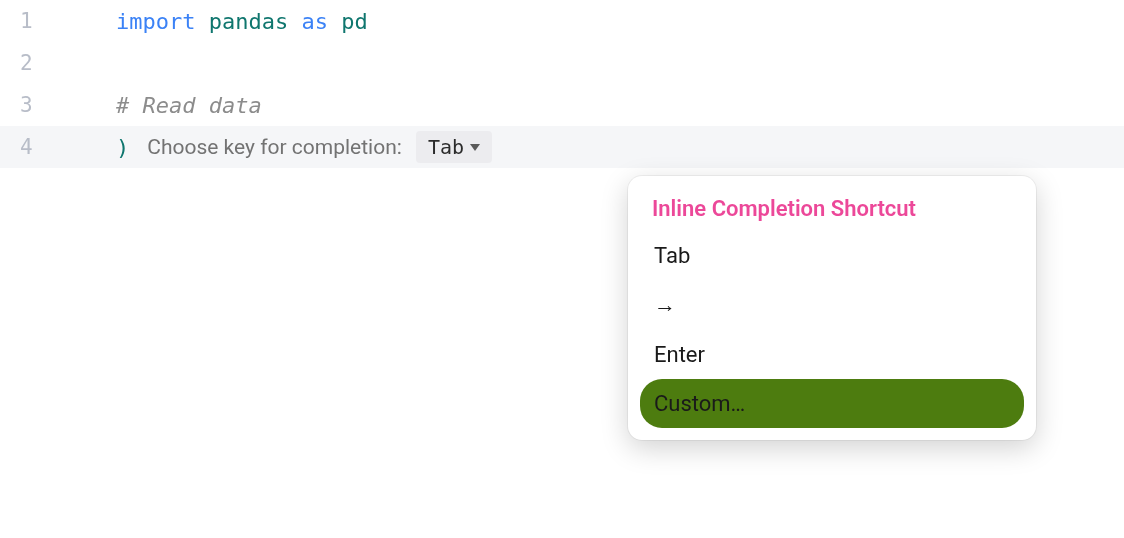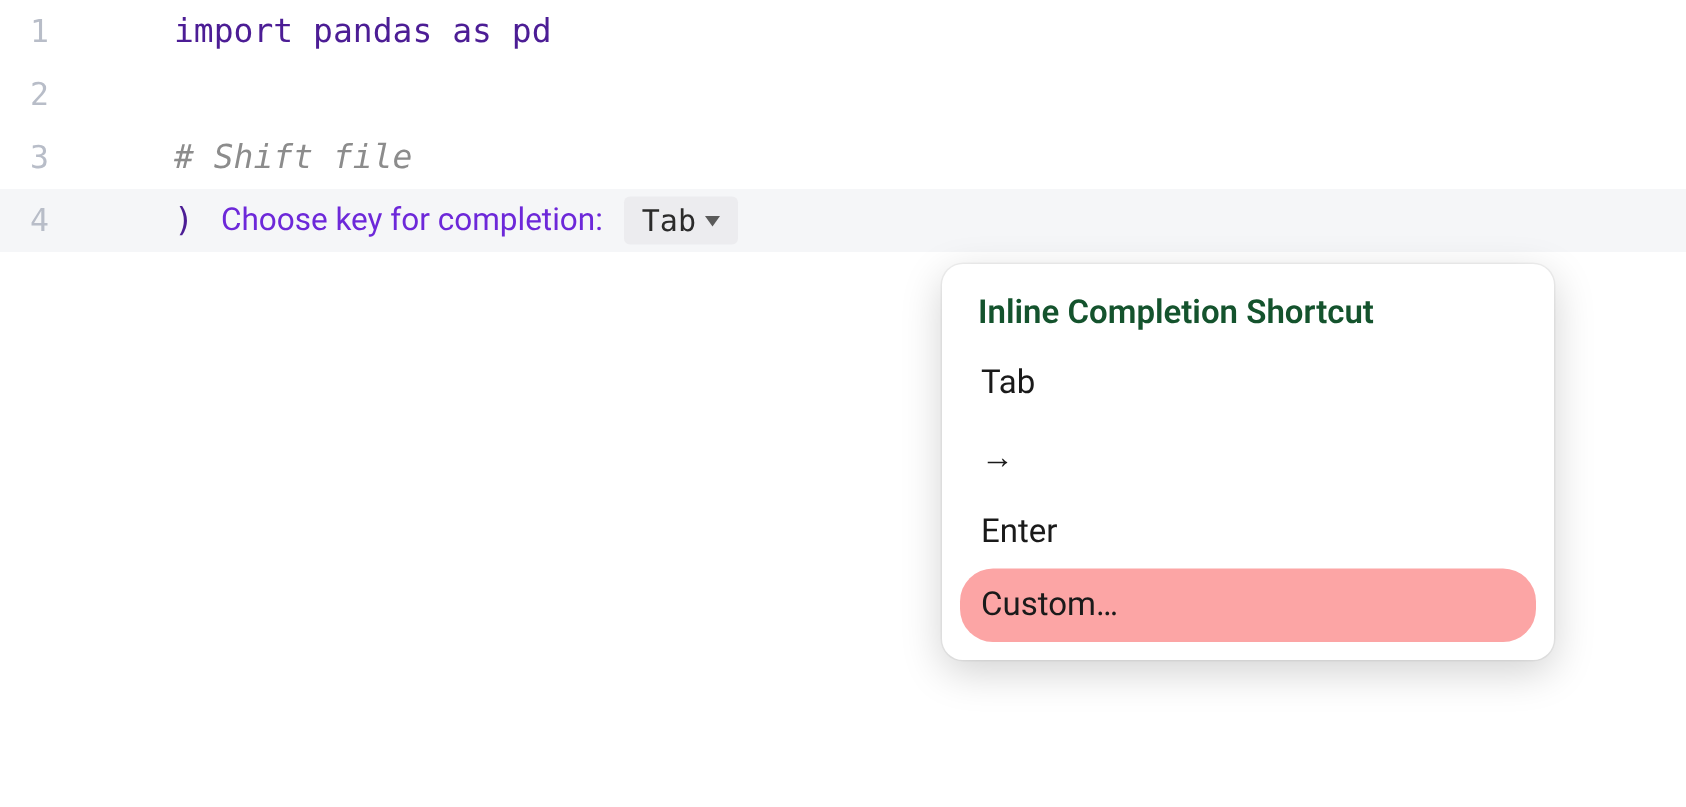--- a/index.html
+++ b/index.html
@@ -51,33 +51,33 @@
       width: 1px;
       background: #e5e5e5;
     }
     .code-content {
       padding-left: 16px;
       display: flex;
       align-items: center;
       white-space: pre;
       flex: 1;
     }
-    .kw { color: #4c1d95; }
+    .kw { color: #3b82f6; }
     .comment { color: #8c8c8c; font-style: italic; }
     .string { color: #067d17; }
-    .plain { color: #4c1d95; }
+    .plain { color: #0f766e; }
     
     .completion-hint {
       display: flex;
       align-items: center;
       margin-left: 18px;
       gap: 14px;
     }
     .hint-text {
-      color: #6d28d9;
+      color: #737373;
       font-family: -apple-system, BlinkMacSystemFont, "Segoe UI", Roboto, sans-serif;
       font-size: 21px;
     }
     .key-selector {
       display: flex;
       align-items: center;
       gap: 6px;
       background: #ececef;
       padding: 4px 12px;
       border-radius: 4px;
@@ -103,33 +103,33 @@
       width: 408px;
       background: #ffffff;
       border-radius: 14px;
       box-shadow: 0 8px 28px rgba(0,0,0,0.18), 0 0 0 1px rgba(0,0,0,0.05);
       padding: 16px 12px 12px 12px;
     }
     .popup-title {
       font-family: -apple-system, BlinkMacSystemFont, "Segoe UI", Roboto, sans-serif;
       font-size: 22px;
       font-weight: 600;
-      color: #14532d;
+      color: #ec4899;
       padding: 4px 12px 10px 12px;
     }
     .popup-item {
       font-family: -apple-system, BlinkMacSystemFont, "Segoe UI", Roboto, sans-serif;
       font-size: 22px;
       color: #1a1a1a;
       padding: 12px 14px;
       border-radius: 8px;
       cursor: pointer;
     }
     .popup-item.selected {
-      background: #fca5a5;
+      background: #4d7c0f;
       border-radius: 22px;
     }
   </style>
 </head>
 <body>
 
 <div class="editor">
   <div class="line">
     <div class="gutter">
       <span class="line-number">1</span>
@@ -144,21 +144,21 @@
       <div class="gutter-border"></div>
     </div>
     <div class="code-content"></div>
   </div>
 
   <div class="line">
     <div class="gutter">
       <span class="line-number">3</span>
       <div class="gutter-border"></div>
     </div>
-    <div class="code-content"><span class="comment"># Shift file</span></div>
+    <div class="code-content"><span class="comment"># Read data</span></div>
   </div>
 
   <div class="line highlighted">
     <div class="gutter">
       <span class="line-number">4</span>
       <div class="gutter-border"></div>
     </div>
     <div class="code-content"><span class="plain">)</span>
       <div class="completion-hint">
         <span class="hint-text">Choose key for completion:</span>

